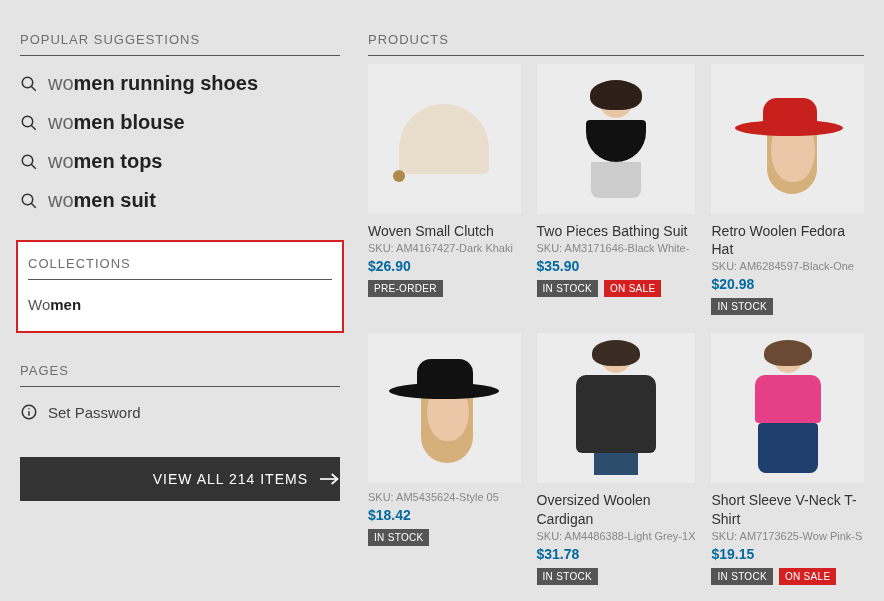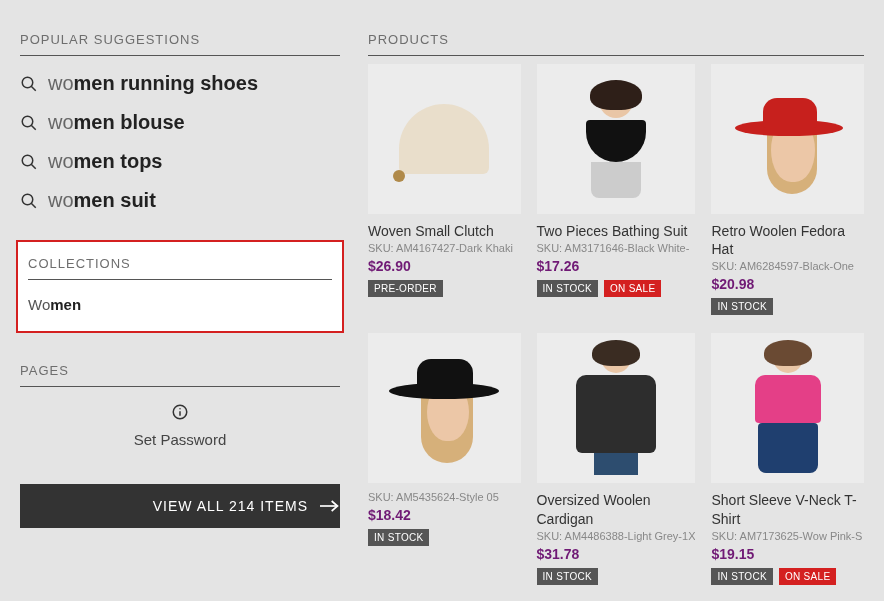--- a/index.html
+++ b/index.html
@@ -65,21 +65,20 @@
   .coll-item b { color: #222; font-weight: 700; }
   .pages-section { margin-top: 18px; }
   .page-row {
     display: flex;
     align-items: center;
     gap: 10px;
     padding: 8px 0;
     font-size: 15px;
     color: #444;
     cursor: pointer;
-    flex-direction: column;
   }
   .view-all-btn {
     margin-top: 28px;
     width: 100%;
     background: #333;
     color: #fff;
     border: none;
     padding: 14px 0;
     font-size: 14px;
     letter-spacing: 1px;
@@ -119,21 +118,21 @@
     font-size: 11px;
     color: #888;
     white-space: nowrap;
     overflow: hidden;
     text-overflow: ellipsis;
     margin-bottom: 4px;
   }
   .p-price {
     font-size: 14px;
     font-weight: 700;
-    color: #701a75;
+    color: #0369a1;
     margin-bottom: 6px;
   }
   .badges { display: flex; gap: 6px; }
   .badge {
     background: #555;
     color: #fff;
     font-size: 10px;
     padding: 3px 6px;
     letter-spacing: 0.3px;
   }
@@ -259,21 +258,21 @@
           <div class="img-ph">
             <div class="ph-suit">
               <div class="hair"></div>
               <div class="head"></div>
               <div class="top"></div>
               <div class="bottom"></div>
             </div>
           </div>
           <div class="p-title">Two Pieces Bathing Suit</div>
           <div class="p-sku">SKU: AM3171646-Black White-</div>
-          <div class="p-price">$17.26</div>
+          <div class="p-price">$35.90</div>
           <div class="badges">
             <span class="badge">IN STOCK</span>
             <span class="badge sale">ON SALE</span>
           </div>
         </div>
         <div class="product">
           <div class="img-ph">
             <div class="ph-hat-red">
               <div class="hair"></div>
               <div class="face"></div>

